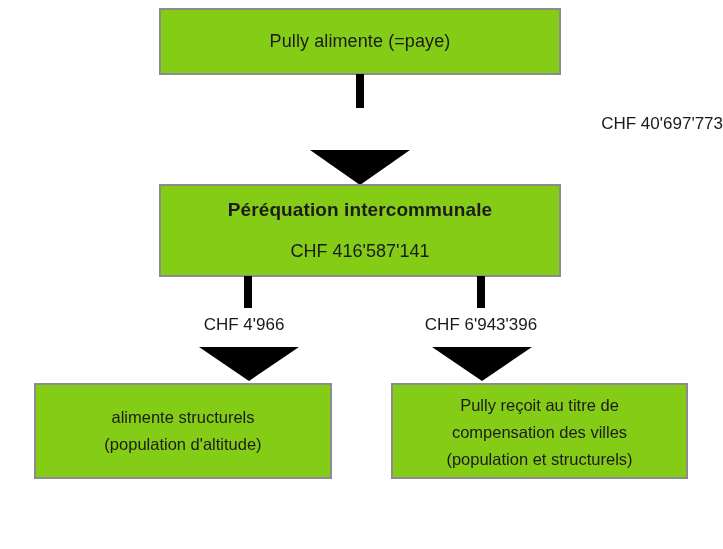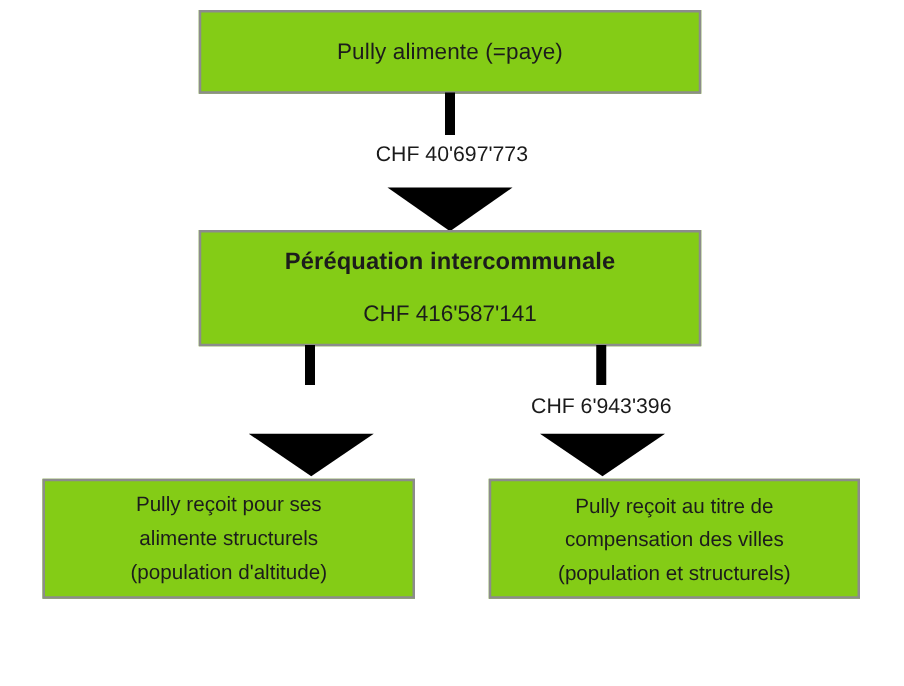--- a/index.html
+++ b/index.html
@@ -113,21 +113,21 @@
   #arrow1-head {
     left: 310px; top: 150px;
     border-left-width: 50px;
     border-right-width: 50px;
     border-top-width: 35px;
   }
   #arrow1-label {
     position: absolute;
     left: 0; right: 0;
     top: 114px;
-    text-align: center;
+    text-align: right;
     font-size: 17px;
   }
 
   
   #arrow2-stem { left: 244px; top: 276px; height: 32px; }
   #arrow2-head {
     left: 199px; top: 347px;
     border-left-width: 50px;
     border-right-width: 50px;
     border-top-width: 34px;
@@ -184,28 +184,28 @@
   <div class="arrow-stem" id="arrow1-stem"></div>
   <div id="arrow1-label">CHF 40'697'773</div>
   <div class="arrow-head" id="arrow1-head"></div>
 
   <div class="node" id="node-middle">
     <span class="line line-title">Péréquation intercommunale</span>
     <span class="line line-amount">CHF 416'587'141</span>
   </div>
 
   <div class="arrow-stem" id="arrow2-stem"></div>
+  <div id="arrow2-label">CHF 4'966</div>
   <div class="arrow-head" id="arrow2-head"></div>
 
   <div class="arrow-stem" id="arrow3-stem"></div>
   <div id="arrow3-label">CHF 6'943'396</div>
   <div class="arrow-head" id="arrow3-head"></div>
 
   <div class="node" id="node-left">
-    <span class="line">Pully reçoit pour ses</span>
     <span class="line">alimente structurels</span>
     <span class="line">(population d'altitude)</span>
   </div>
 
   <div class="node" id="node-right">
     <span class="line">Pully reçoit au titre de</span>
     <span class="line">compensation des villes</span>
     <span class="line">(population et structurels)</span>
   </div>
 

